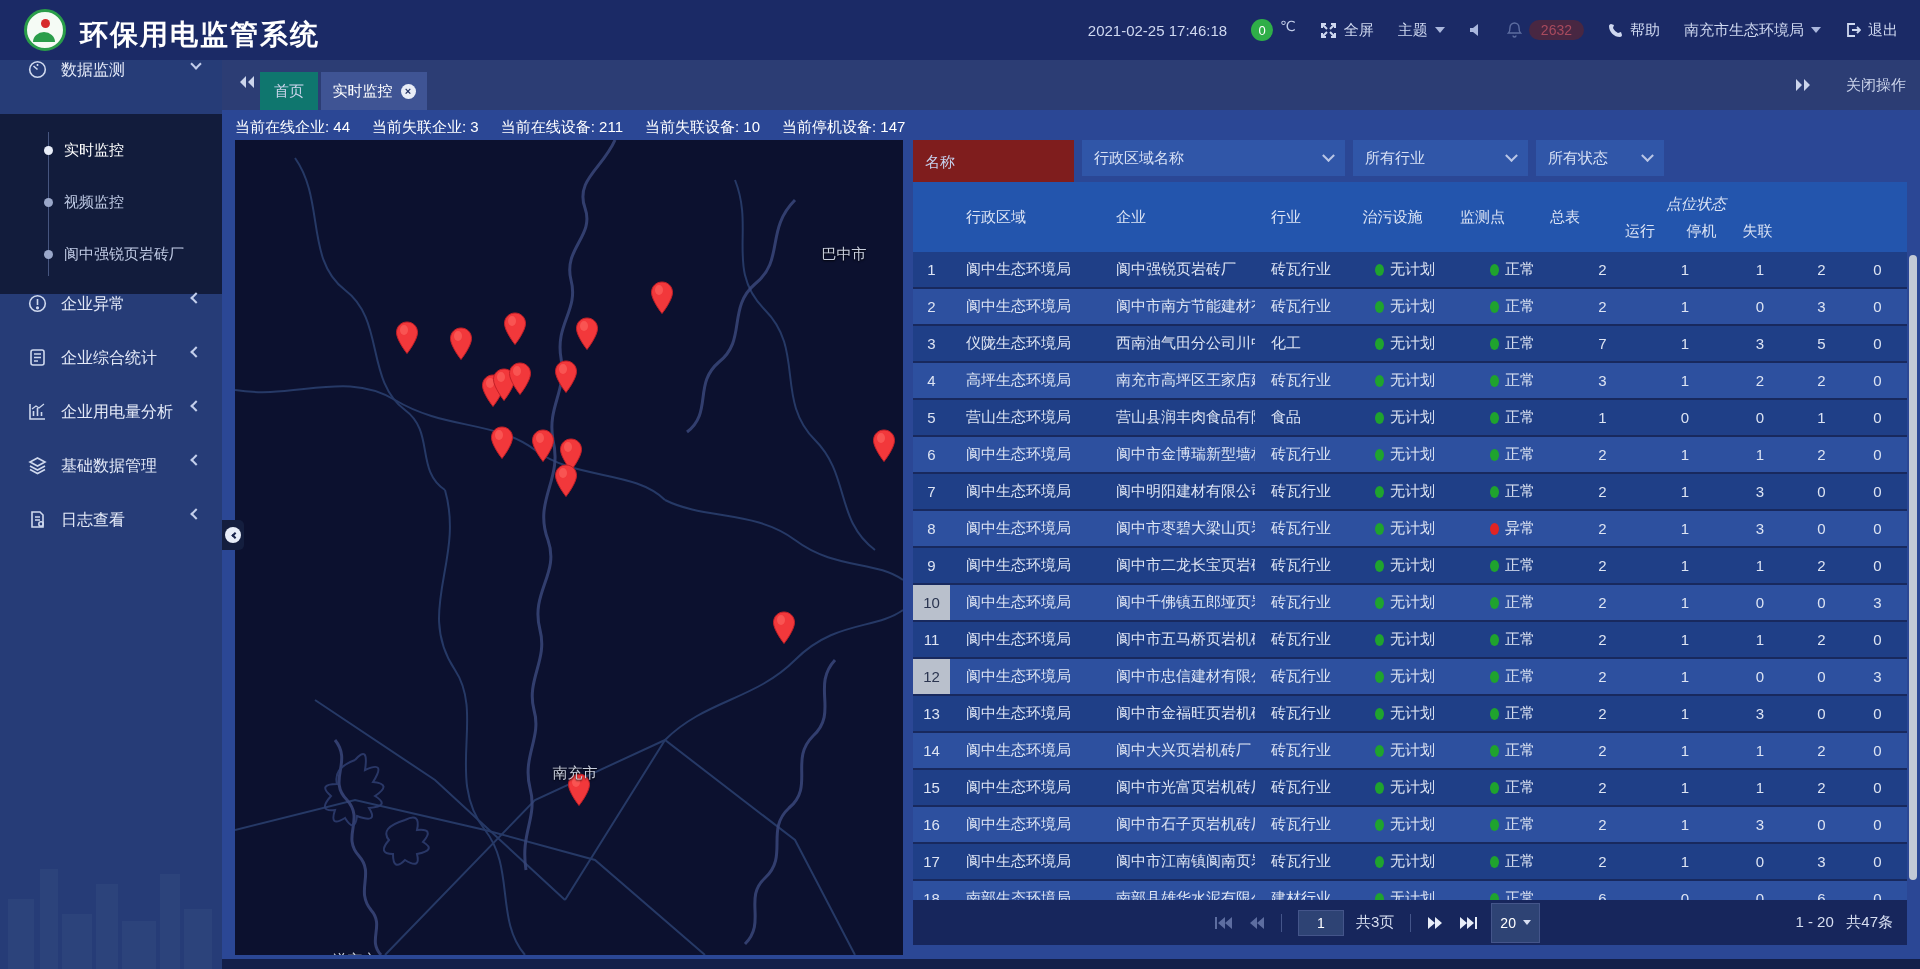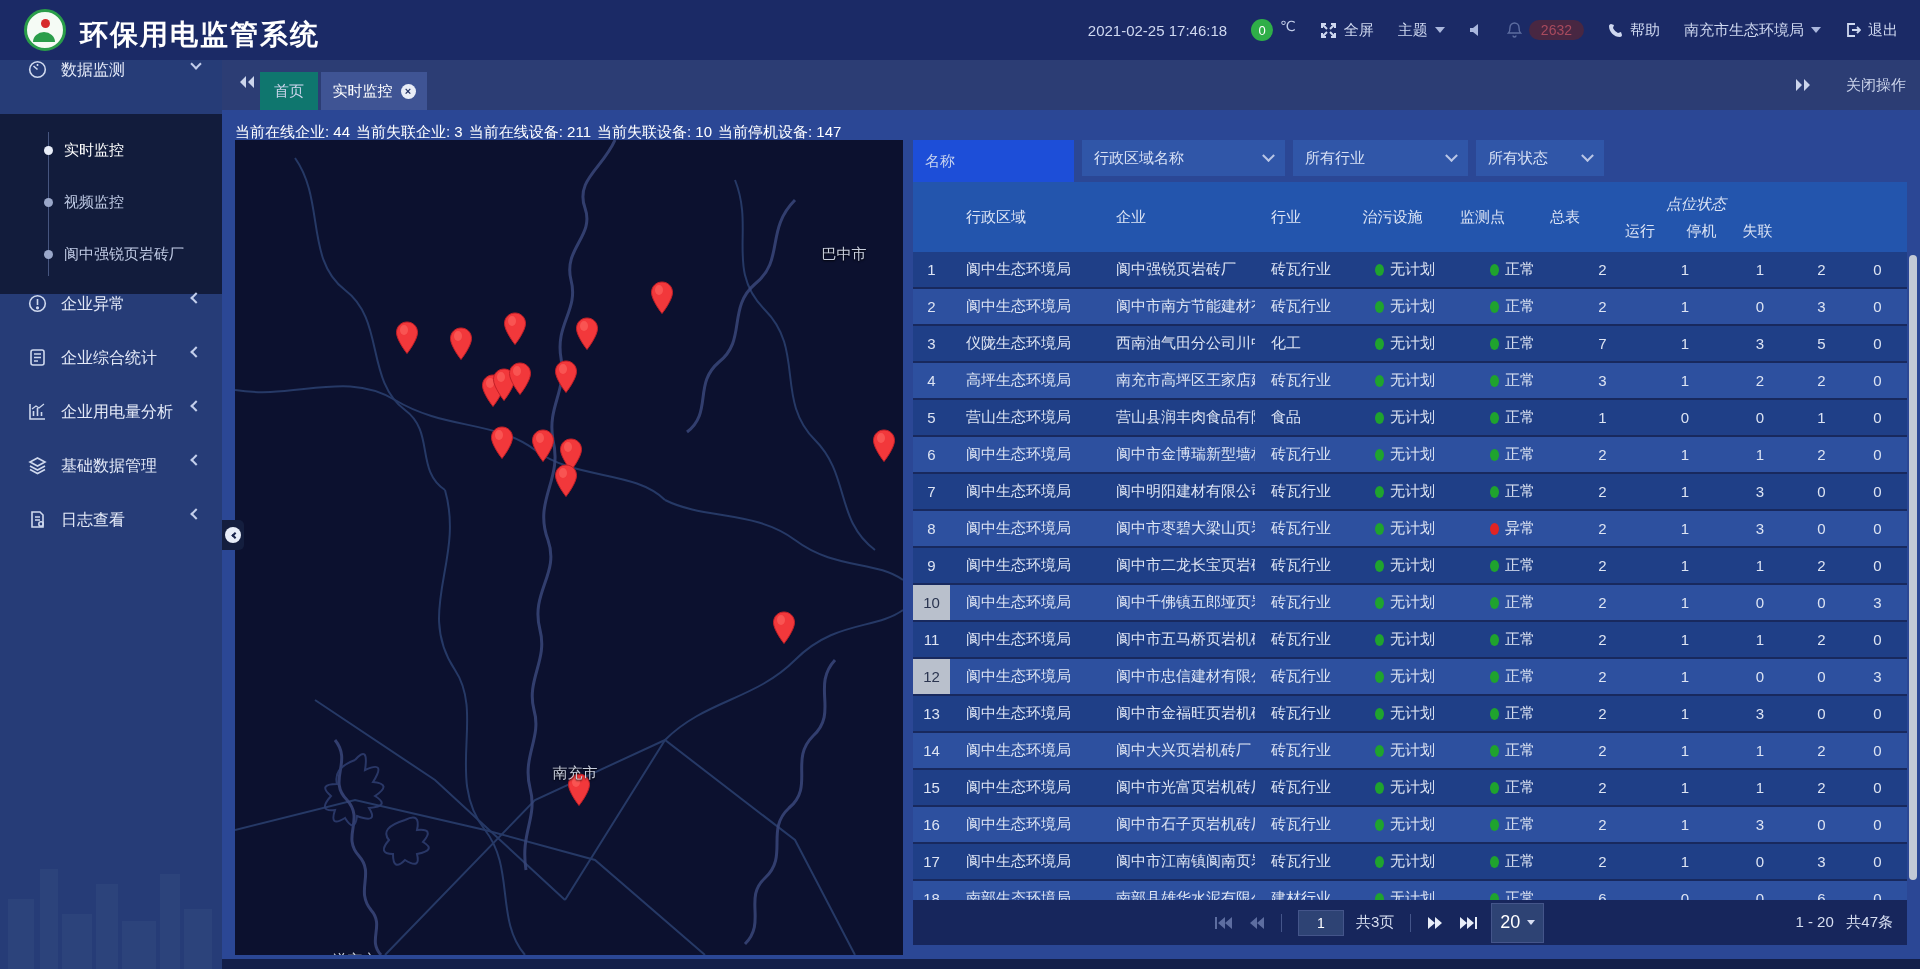--- a/index.html
+++ b/index.html
@@ -61,44 +61,44 @@
   .tab.t-active { left:99px; width:106px; background:#3f5494; color:#fff; }
   .tab-close { width:15px; height:15px; border-radius:50%; background:#e9edf7; color:#233162;
     font-size:11px; line-height:15px; text-align:center; font-weight:bold; cursor:pointer; }
   .tab-rightops { position:absolute; right:14px; top:0; height:50px; display:flex;
     align-items:center; gap:34px; color:#ccd5ec; font-size:15px; }
 
   
   .content { position:absolute; left:222px; top:110px; width:1698px; height:859px;
     background:#2b4795; }
   .stats-bar { position:absolute; left:13px; top:2px; height:30px; display:flex;
-    align-items:flex-end; gap:6px; color:#fff; font-size:15px; }
+    align-items:center; gap:22px; color:#fff; font-size:15px; }
   .stat { white-space:nowrap; }
 
   
   .map-panel { position:absolute; left:13px; top:30px; width:668px; height:815px;
     background:#0c112f; overflow:hidden; cursor:grab; }
   .map-city { position:absolute; color:#c9cfdd; font-size:15px; transform:translate(-50%,-50%);
     text-shadow:0 1px 2px #000; white-space:nowrap; }
   .map-pin { position:absolute; width:24px; height:34px; transform:translate(-50%,-100%); cursor:pointer; }
   .collapse-handle { position:absolute; left:0px; top:410px; width:22px; height:30px;
     background:#141e3e; border-radius:0 5px 5px 0; display:flex; align-items:center;
     justify-content:center; cursor:pointer; z-index:5; }
   .collapse-handle span { width:16px; height:16px; border-radius:50%; background:#e8edf8;
     display:flex; align-items:center; justify-content:center; }
   .collapse-handle b { width:5px; height:5px; border-left:2px solid #19244c;
     border-bottom:2px solid #19244c; transform:rotate(45deg) translate(1px,-1px); }
 
   
   .filters { position:absolute; left:691px; top:30px; height:36px; display:flex; gap:8px; }
   .f-box { height:36px; background:#3056a8; color:#d7e0f4; font-size:15px; display:flex;
     align-items:center; padding:0 12px; cursor:pointer; position:relative; }
-  .f-input { width:161px; background:#1d4ed8; border:none; outline:none; height:44px;
+  .f-input { width:161px; background:#7f1d1d; border:none; outline:none; height:44px;
     color:#d7e0f4; font-size:15px; padding:0 12px;
-    font-family:Liberation Mono, monospace; }
+    font-family:Liberation Serif, serif; }
   .f-input::placeholder { color:#c6d2ee; opacity:1; }
   .f-select { justify-content:space-between; }
   .f-sel-caret { width:9px; height:9px; border-left:2px solid #b9c6e6; border-bottom:2px solid #b9c6e6;
     transform:rotate(-45deg) translate(2px,-2px); margin-left:14px; }
 
   
   .grid { position:absolute; left:691px; top:72px; width:994px; }
   .grid-head { display:flex; height:70px; background:#2355ad; color:#dbe3f4; font-size:15px; }
   .gh-cell { display:flex; align-items:center; justify-content:center; }
   .gh-left { justify-content:flex-start; padding-left:16px; }
@@ -125,21 +125,21 @@
   
   .pager { position:absolute; left:691px; top:790px; width:994px; height:45px;
     background:#17265c; display:flex; align-items:center; color:#d7def0; font-size:15px; }
   .pager-center { position:absolute; left:300px; display:flex; align-items:center; gap:12px; }
   .pg-ico { display:inline-flex; cursor:pointer; }
   .pg-sep { width:1px; height:18px; background:#44558a; margin:0 4px; }
   .pg-input { width:46px; height:26px; background:#2e4374; border:1px solid #44558a;
     color:#fff; text-align:center; font-size:14px; outline:none;
     font-family:"Liberation Sans","DejaVu Sans",sans-serif; }
   .pg-size { height:40px; background:#2e4374; border:1px solid #44558a; display:flex;
-    align-items:center; padding:0 8px; gap:7px; cursor:pointer; font-size:18px; color:#fff; }
+    align-items:center; padding:0 8px; gap:7px; cursor:pointer; font-size:14px; color:#fff; }
   .pg-size b { width:0; height:0; border-left:4px solid transparent; border-right:4px solid transparent;
     border-top:5px solid #d8dff2; }
   .pager-right { position:absolute; right:14px; }
 
   .vscroll { position:absolute; right:3px; top:145px; width:8px; height:625px;
     border-radius:4px; background:#c2c9d6; cursor:pointer; }
   .bottom-strip { position:absolute; left:0; bottom:0; width:1698px; height:10px;
     background:#131f4a; }
   svg { display:block; }
 </style>
@@ -479,21 +479,21 @@
   </div>
 
   <div class="collapse-handle">
     <span>
         <b></b>
       </span>
   </div>
 
   <div class="filters">
     <input class="f-input" placeholder="名称" style="">
-    <div class="f-box f-select" style="width:203px">
+    <div class="f-box f-select" style="width:263px">
       <span>行政区域名称</span>
       <span class="f-sel-caret"></span>
     </div>
     <div class="f-box f-select" style="width:175px">
       <span>所有行业</span>
       <span class="f-sel-caret"></span>
     </div>
     <div class="f-box f-select" style="width:128px">
       <span>所有状态</span>
       <span class="f-sel-caret"></span>

